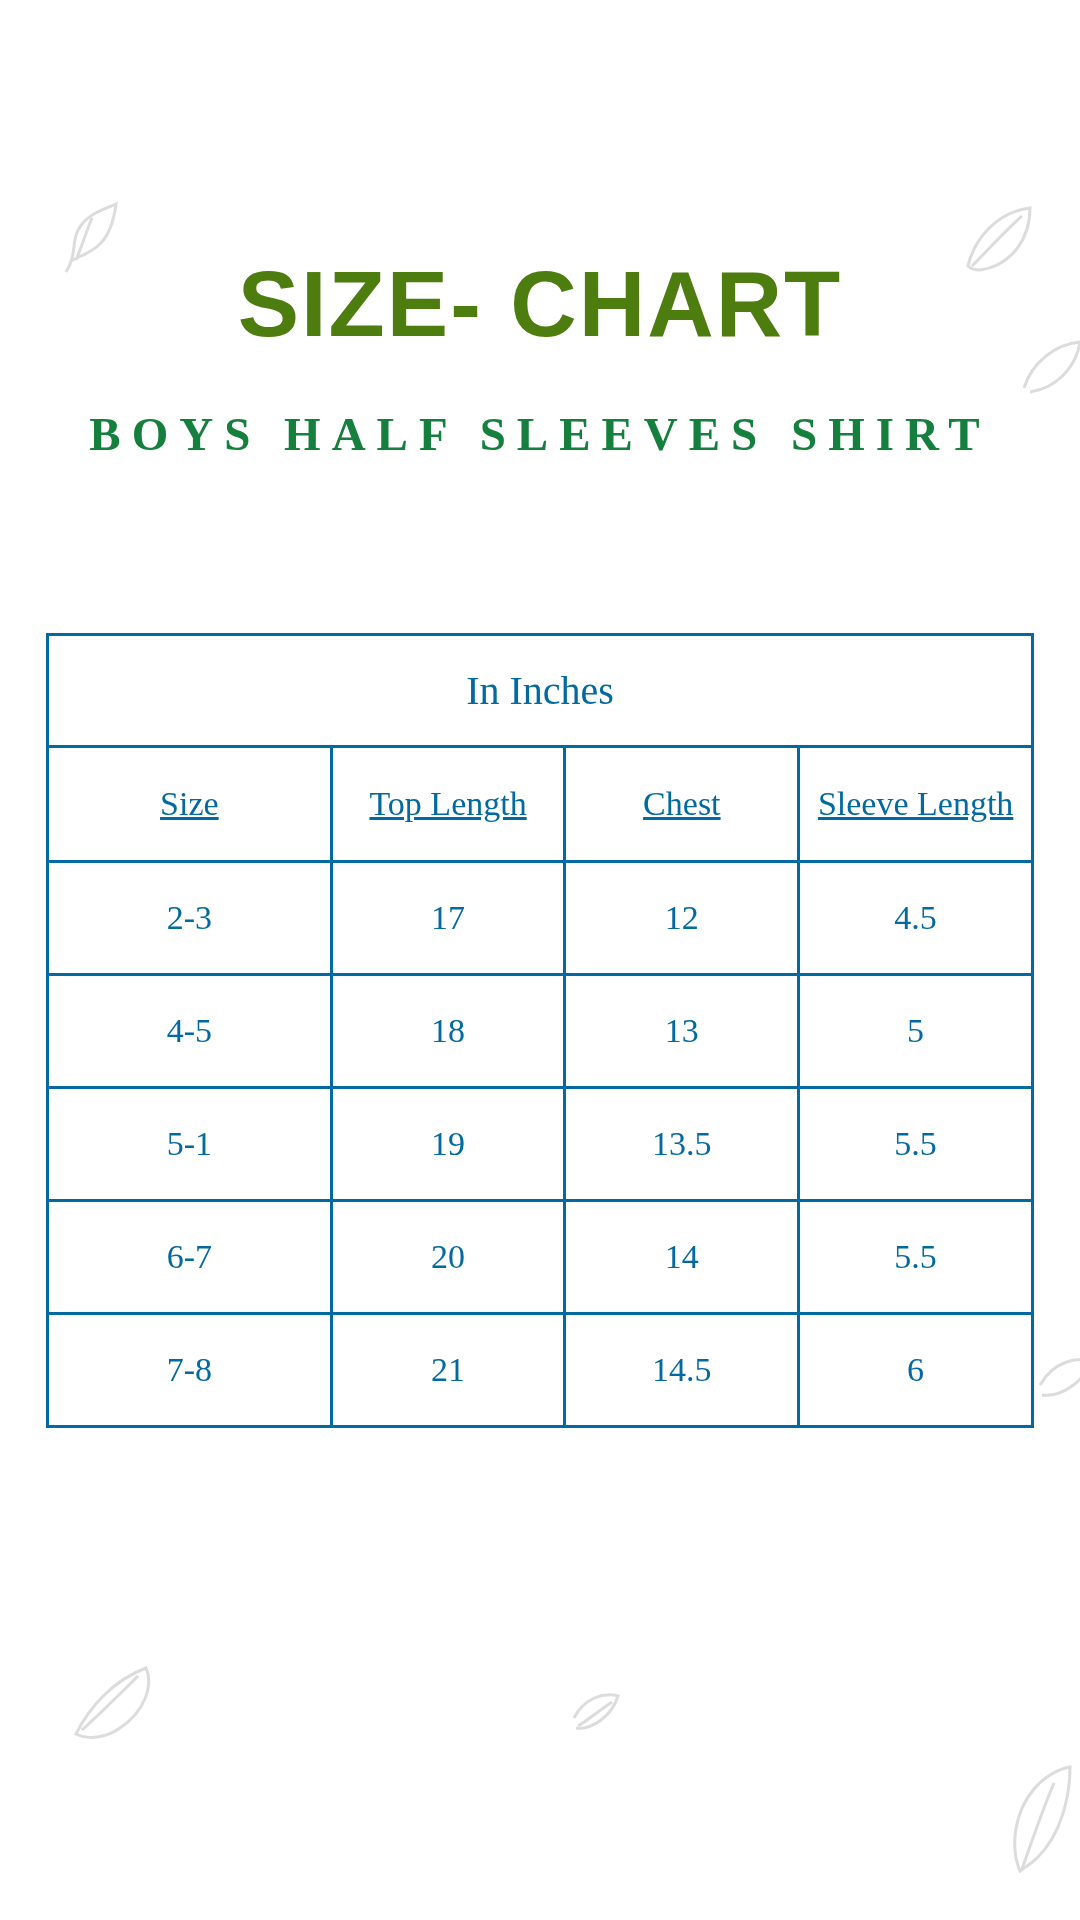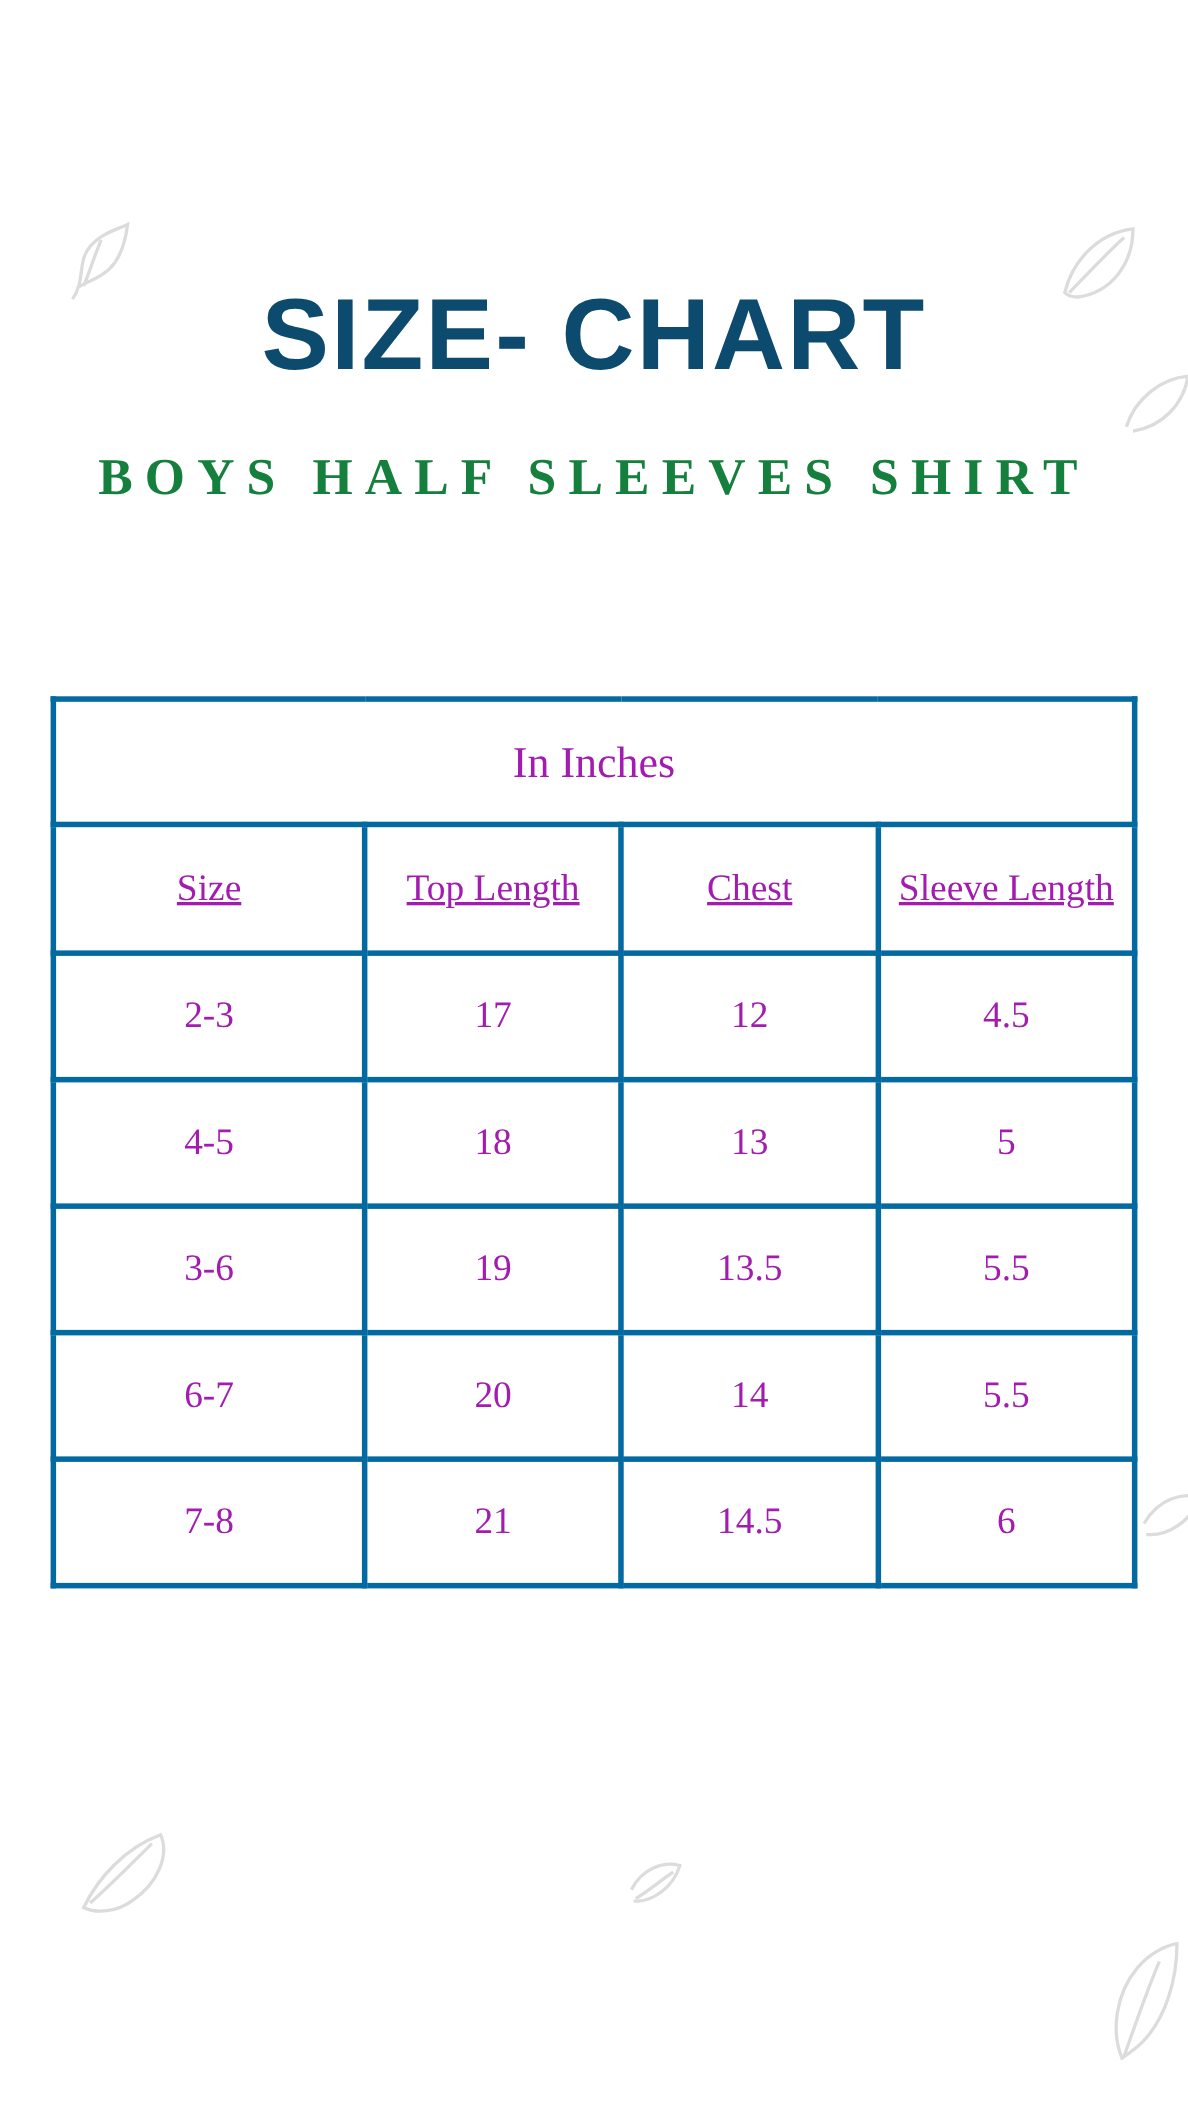--- a/index.html
+++ b/index.html
@@ -41,21 +41,21 @@
   .title {
     position: absolute;
     top: 196px;
     left: 0;
     width: 1080px;
     text-align: center;
     font-family: "Liberation Sans", sans-serif;
     font-weight: bold;
     font-size: 92px;
     letter-spacing: 2px;
-    color: #0c4a6e;
+    color: #4d7c0f;
     line-height: 1;
   }
   .subtitle {
     position: absolute;
     top: 372px;
     left: 0;
     width: 1080px;
     text-align: center;
     font-family: "Liberation Serif", serif;
     font-size: 47px;
@@ -71,24 +71,24 @@
     top: 633px;
     width: 988px;
   }
   table.size-chart {
     width: 100%;
     border-collapse: collapse;
     table-layout: fixed;
   }
   table.size-chart td,
   table.size-chart th {
-    border: 5px solid #0369a1;
+    border: 3px solid #0369a1;
     text-align: center;
     font-weight: normal;
-    color: #a21caf;
+    color: #0369a1;
   }
   .units-cell {
     height: 107px;
     font-size: 40px;
   }
   .head-row td {
     height: 110px;
     font-size: 34px;
     text-decoration: underline;
   }
@@ -175,21 +175,21 @@
           <td>12</td>
           <td>4.5</td>
         </tr>
         <tr class="body-row">
           <td>4-5</td>
           <td>18</td>
           <td>13</td>
           <td>5</td>
         </tr>
         <tr class="body-row">
-          <td>3-6</td>
+          <td>5-1</td>
           <td>19</td>
           <td>13.5</td>
           <td>5.5</td>
         </tr>
         <tr class="body-row">
           <td>6-7</td>
           <td>20</td>
           <td>14</td>
           <td>5.5</td>
         </tr>

